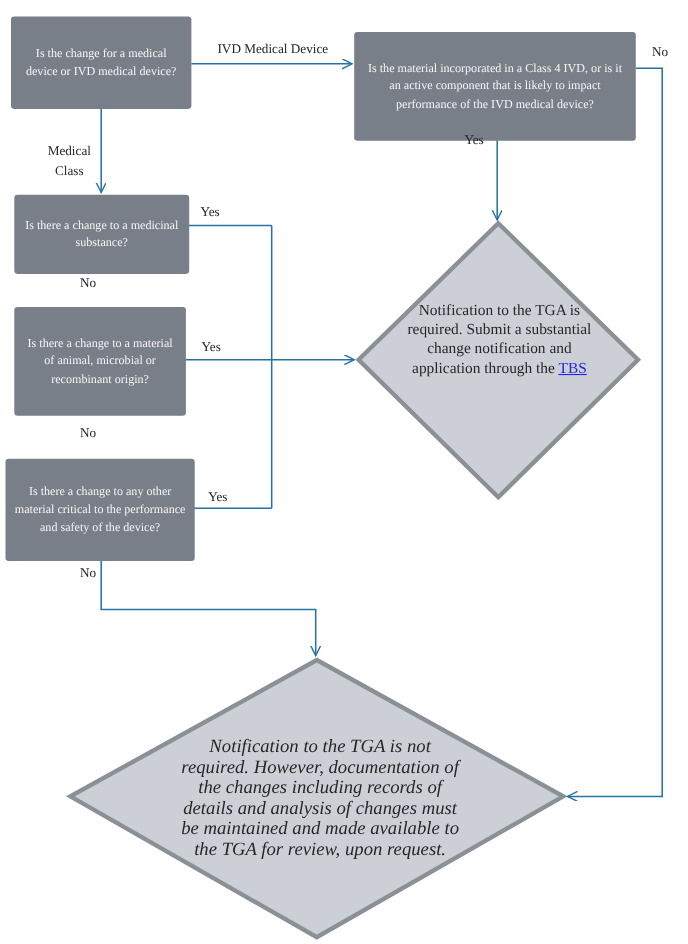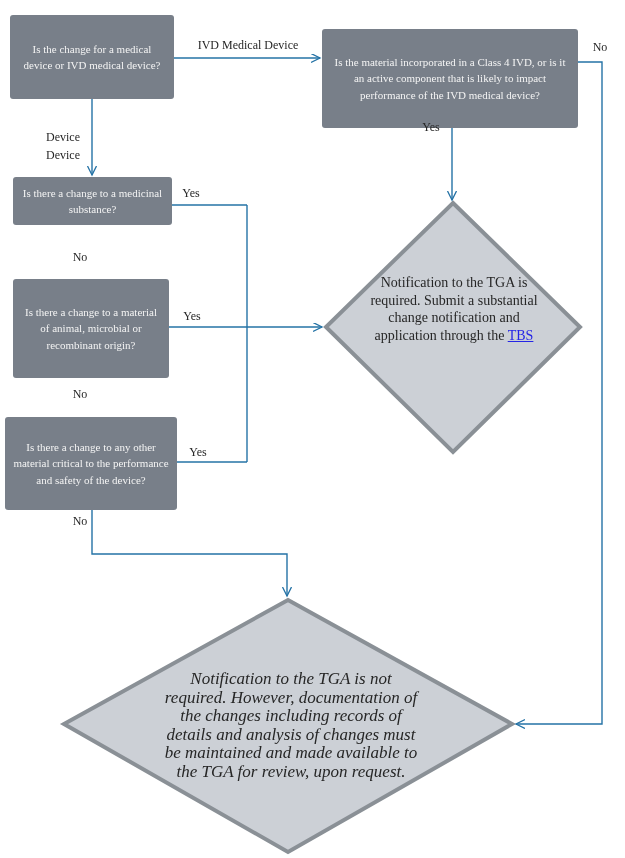--- a/index.html
+++ b/index.html
@@ -31,21 +31,21 @@
   }
   .elabel{
     position:absolute;color:var(--label);font-size:12px;text-align:center;
     white-space:nowrap;transform:translate(-50%,-50%);
   }
   .elabel.wrap{white-space:normal;width:58px;line-height:18px;}
   a.link{color:var(--link);text-decoration:underline;cursor:pointer;}
 
   #box-device-type{left:10px;top:15px;width:164px;height:84px;}
   #box-class4{left:322px;top:10px;width:256px;height:99px;margin-top:19px;}
-  #box-medicinal{left:13px;top:177px;width:159px;height:48px;}
+  #box-medicinal{left:13px;top:177px;width:159px;height:72px;}
   #box-animal{left:13px;top:279px;width:156px;height:99px;}
   #box-critical{left:5px;top:417px;width:172px;height:93px;}
 
   #dtext-required{left:365px;top:274px;width:178px;}
   #dtext-notrequired{left:160px;top:670px;width:262px;font-size:17px;line-height:18.5px;font-style:italic;}
 
   #lab-ivd{left:248px;top:45px;}
   #lab-medical{left:63px;top:146px;}
   #lab-yes-class4{left:431px;top:127px;}
   #lab-no-class4{left:600px;top:47px;}
@@ -87,21 +87,21 @@
   <div class="qbox" id="box-medicinal">Is there a change to a medicinal substance?</div>
   <div class="qbox" id="box-animal">Is there a change to a material of animal, microbial or recombinant origin?</div>
   <div class="qbox" id="box-critical">Is there a change to any other material critical to the performance and safety of the device?</div>
 
   <div class="dtext" id="dtext-required">
     <span>Notification to the TGA is required. Submit a substantial change notification and application through the </span><a class="link">TBS</a>
   </div>
   <div class="dtext" id="dtext-notrequired">Notification to the TGA is not required. However, documentation of the changes including records of details and analysis of changes must be maintained and made available to the TGA for review, upon request.</div>
 
   <div class="elabel" id="lab-ivd">IVD Medical Device</div>
-  <div class="elabel wrap" id="lab-medical">Device Device</div>
+  <div class="elabel wrap" id="lab-medical">Medical Class</div>
   <div class="elabel" id="lab-yes-class4">Yes</div>
   <div class="elabel" id="lab-no-class4">No</div>
   <div class="elabel" id="lab-yes-medicinal">Yes</div>
   <div class="elabel" id="lab-no-medicinal">No</div>
   <div class="elabel" id="lab-yes-animal">Yes</div>
   <div class="elabel" id="lab-no-animal">No</div>
   <div class="elabel" id="lab-yes-critical">Yes</div>
   <div class="elabel" id="lab-no-critical">No</div>
 </div>
 

